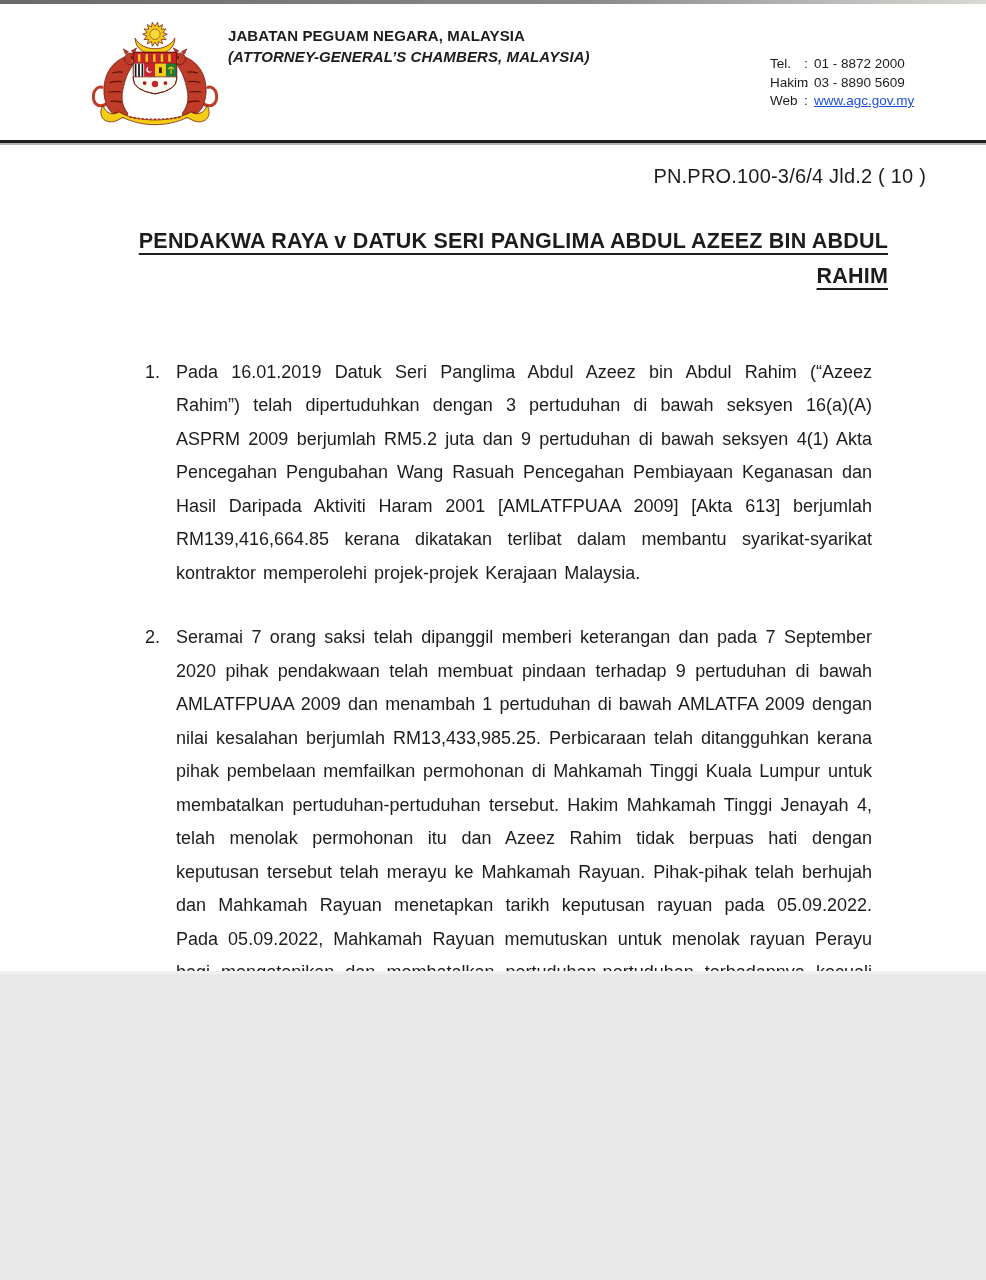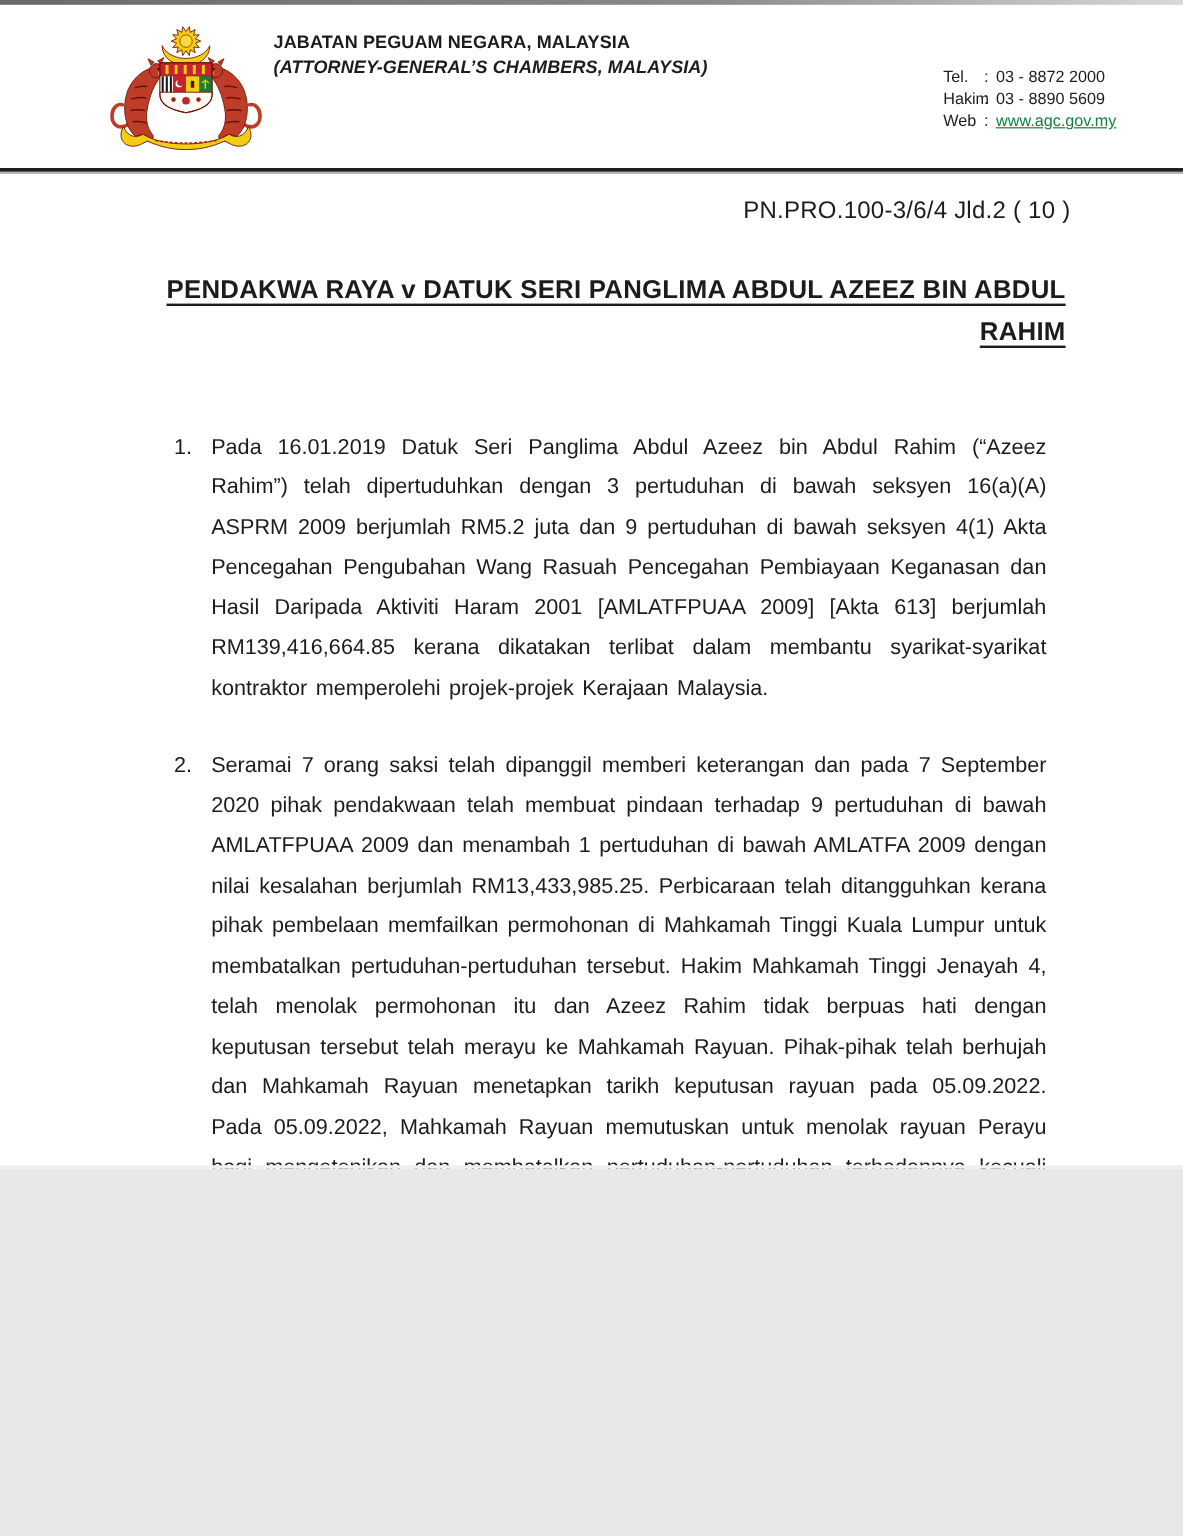--- a/index.html
+++ b/index.html
@@ -11,27 +11,27 @@
   .top-strip{
     position:absolute;top:0;left:0;width:100%;height:4px;
     background:linear-gradient(to right,#6a6a6a 0%,#8a8a8a 60%,#c9c9c6 92%,#d8d8d5 100%);
   }
   
   .letterhead{position:relative;height:140px;}
   .crest{position:absolute;left:84px;top:20px;width:142px;height:112px;}
   .org-block{position:absolute;left:228px;top:26px;font-weight:bold;font-size:15px;line-height:20.5px;letter-spacing:.1px;}
   .org-block .italic{font-style:italic;}
   .contact-block{position:absolute;left:770px;top:55px;font-size:13.5px;line-height:18.5px;}
-  .contact-row{display:flex;margin-left:16px;}
+  .contact-row{display:flex;}
   .clabel{display:inline-block;width:34px;flex:none;}
   .csep{display:inline-block;width:10px;flex:none;}
-  .weblink{color:#15803d;text-decoration:underline;cursor:pointer;}
+  .weblink{color:#1d4ed8;text-decoration:underline;cursor:pointer;}
   .rule{height:3px;background:#1f1f1f;box-shadow:0 2px 0 rgba(90,90,90,.45);}
   
-  .ref{margin-top:22px;padding-right:94px;text-align:right;font-size:20px;letter-spacing:.2px;}
+  .ref{margin-top:22px;padding-right:60px;text-align:right;font-size:20px;letter-spacing:.2px;}
   .title{margin:12px 0 0 0;text-align:center;font-size:56px;font-weight:bold;letter-spacing:-1px;}
   .case{
     max-width:790px;margin:36px auto 0;text-align:right;
     font-size:21.5px;font-weight:bold;line-height:1.62;letter-spacing:.2px;
     text-decoration:underline;text-decoration-thickness:2px;text-underline-offset:5px;
   }
   
   .body{padding:62px 114px 0 145px;}
   .para{display:flex;font-size:18px;line-height:33.5px;}
   .para + .para{margin-top:31px;}
@@ -103,21 +103,21 @@
 
     <div class="org-block">
       <div>JABATAN PEGUAM NEGARA, MALAYSIA</div>
       <div class="italic">(ATTORNEY-GENERAL’S CHAMBERS, MALAYSIA)</div>
     </div>
 
     <div class="contact-block">
       <div class="contact-row">
         <span class="clabel">Tel.</span>
         <span class="csep">:</span>
-        <span>03 - 8872 2000</span>
+        <span>01 - 8872 2000</span>
       </div>
       <div class="contact-row">
         <span class="clabel">Hakim</span>
         <span class="csep">:</span>
         <span>03 - 8890 5609</span>
       </div>
       <div class="contact-row">
         <span class="clabel">Web</span>
         <span class="csep">:</span>
         <a class="weblink">www.agc.gov.my</a>

